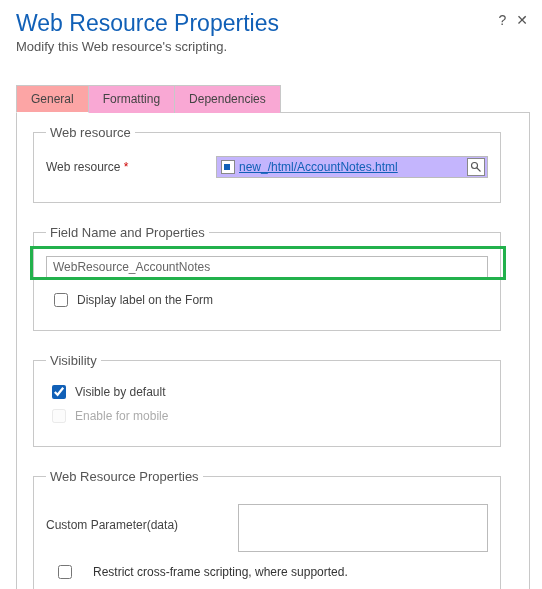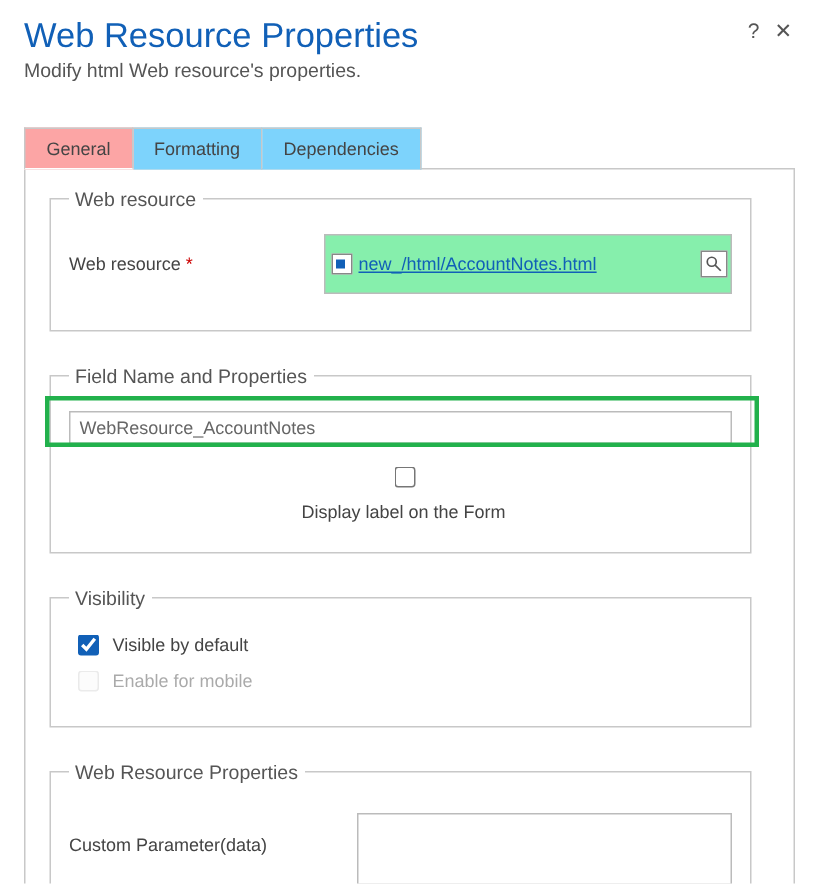--- a/index.html
+++ b/index.html
@@ -43,21 +43,21 @@
   .header-icons span { cursor: pointer; }
   .tabs {
     display: flex;
     margin: 24px 0 0 16px;
     font-size: 12px;
   }
   .tab {
     padding: 6px 14px;
     border: 1px solid #c8c8c8;
     border-bottom: none;
-    background: #7dd3fc;
+    background: #f9a8d4;
     color: #444;
     cursor: pointer;
     margin-right: 0px;
     position: relative;
     top: 1px;
   }
   .tab.active {
     background: #fca5a5;
     border-bottom: 1px solid #fff;
     z-index: 2;
@@ -100,23 +100,23 @@
     background: #fff;
     color: #666;
     font-size: 12px;
     padding: 2px 6px;
     font-family: inherit;
   }
   .lookup-wrap {
     flex: 1;
     display: flex;
     align-items: center;
-    height: 40px;
+    height: 22px;
     border: 1px solid #bbb;
-    background: #86efac;
+    background: #c4b5fd;
     padding: 0 2px 0 4px;
   }
   .lookup-icon {
     width: 14px; height: 14px;
     background: #fff;
     border: 1px solid #888;
     margin-right: 4px;
     display: inline-block;
     position: relative;
   }
@@ -142,21 +142,21 @@
     justify-content:center;
     cursor:pointer;
   }
   .lookup-btn svg { width:12px; height:12px; }
   .check-row {
     display:flex;
     align-items:center;
     margin:4px 0 2px 2px;
     gap:6px;
   }
-  .check-row.indent { margin-left: 4px; flex-direction: column; }
+  .check-row.indent { margin-left: 4px; }
   input[type=checkbox]{
     width:14px; height:14px;
     accent-color:#1160B7;
     cursor:pointer;
   }
   .check-row label { color:#444; cursor:pointer; }
   .disabled-check { opacity:0.45; }
   .highlight {
     position:absolute;
     border:3px solid #22B14C;
@@ -176,21 +176,21 @@
     align-items:center;
     margin:10px 0 0 8px;
     gap:18px;
   }
 </style>
 </head>
 <body>
 
 <div class="header">
   <h1 class="title">Web Resource Properties</h1>
-  <div class="subtitle">Modify html Web resource's properties.</div>
+  <div class="subtitle">Modify this Web resource's scripting.</div>
   <div class="header-icons">
     <span>?</span>
     <span>✕</span>
   </div>
 </div>
 
 <div class="tabs">
   <div class="tab active">General</div>
   <div class="tab">Formatting</div>
   <div class="tab">Dependencies</div>

